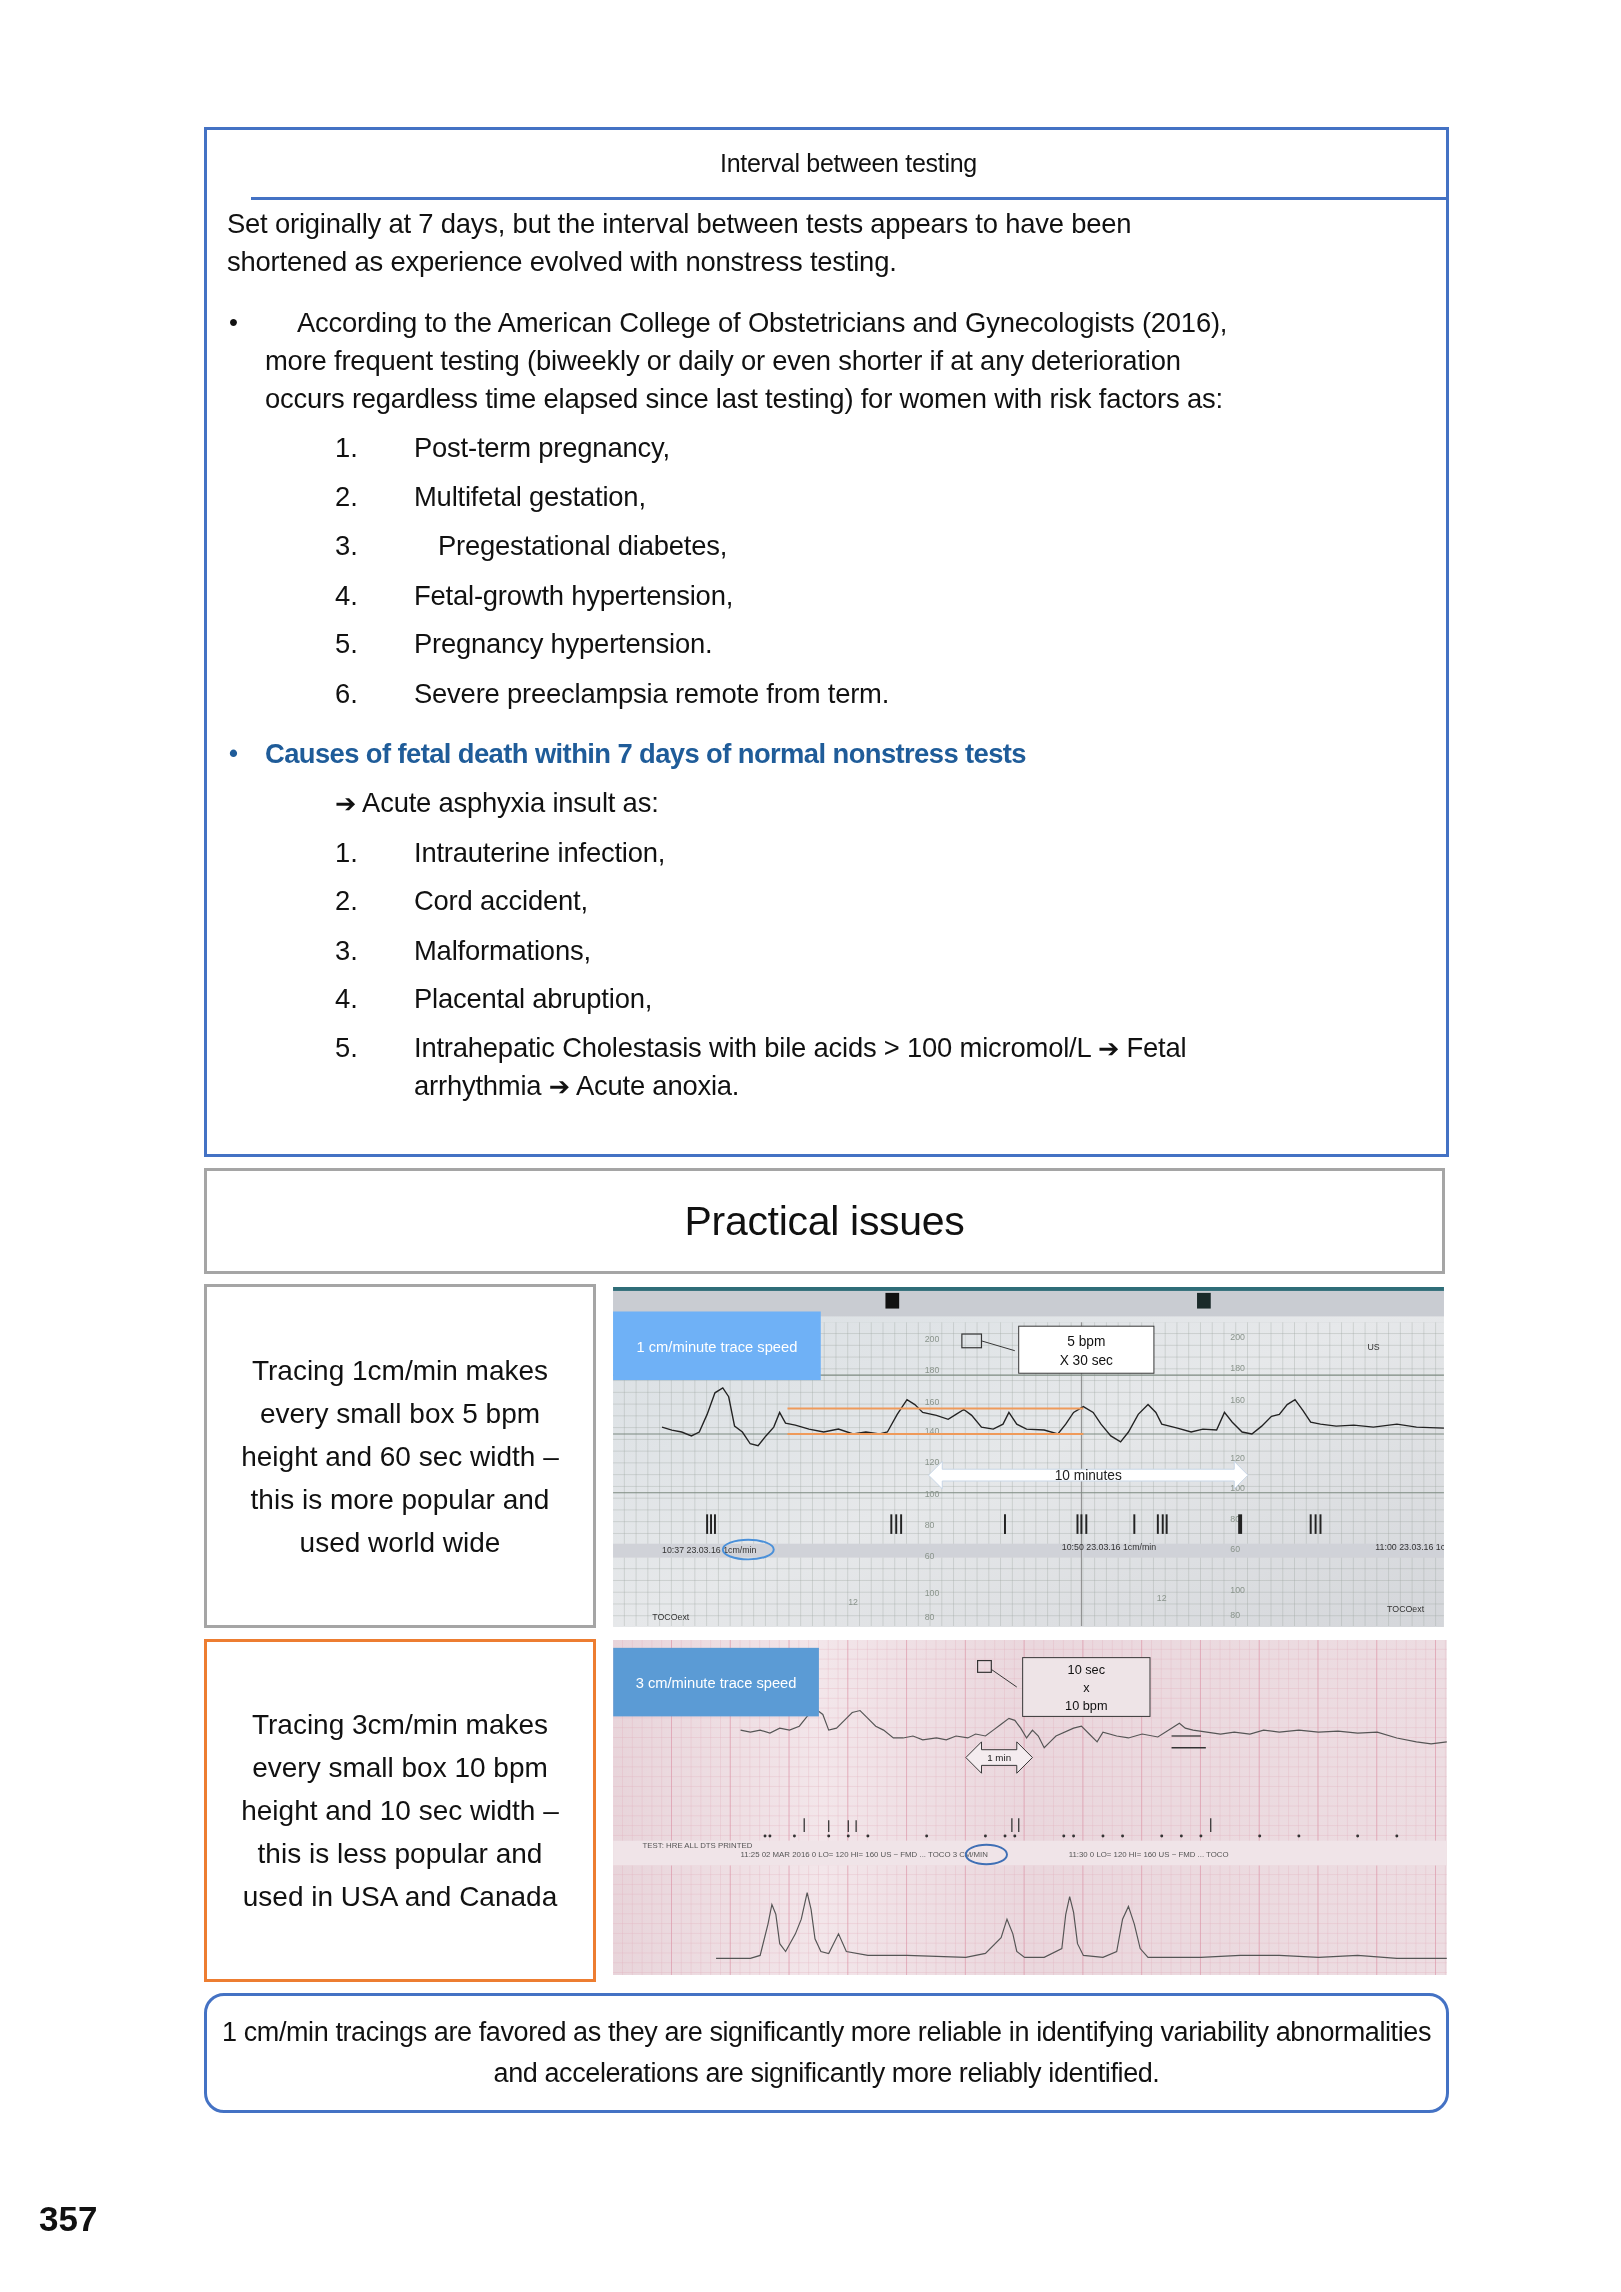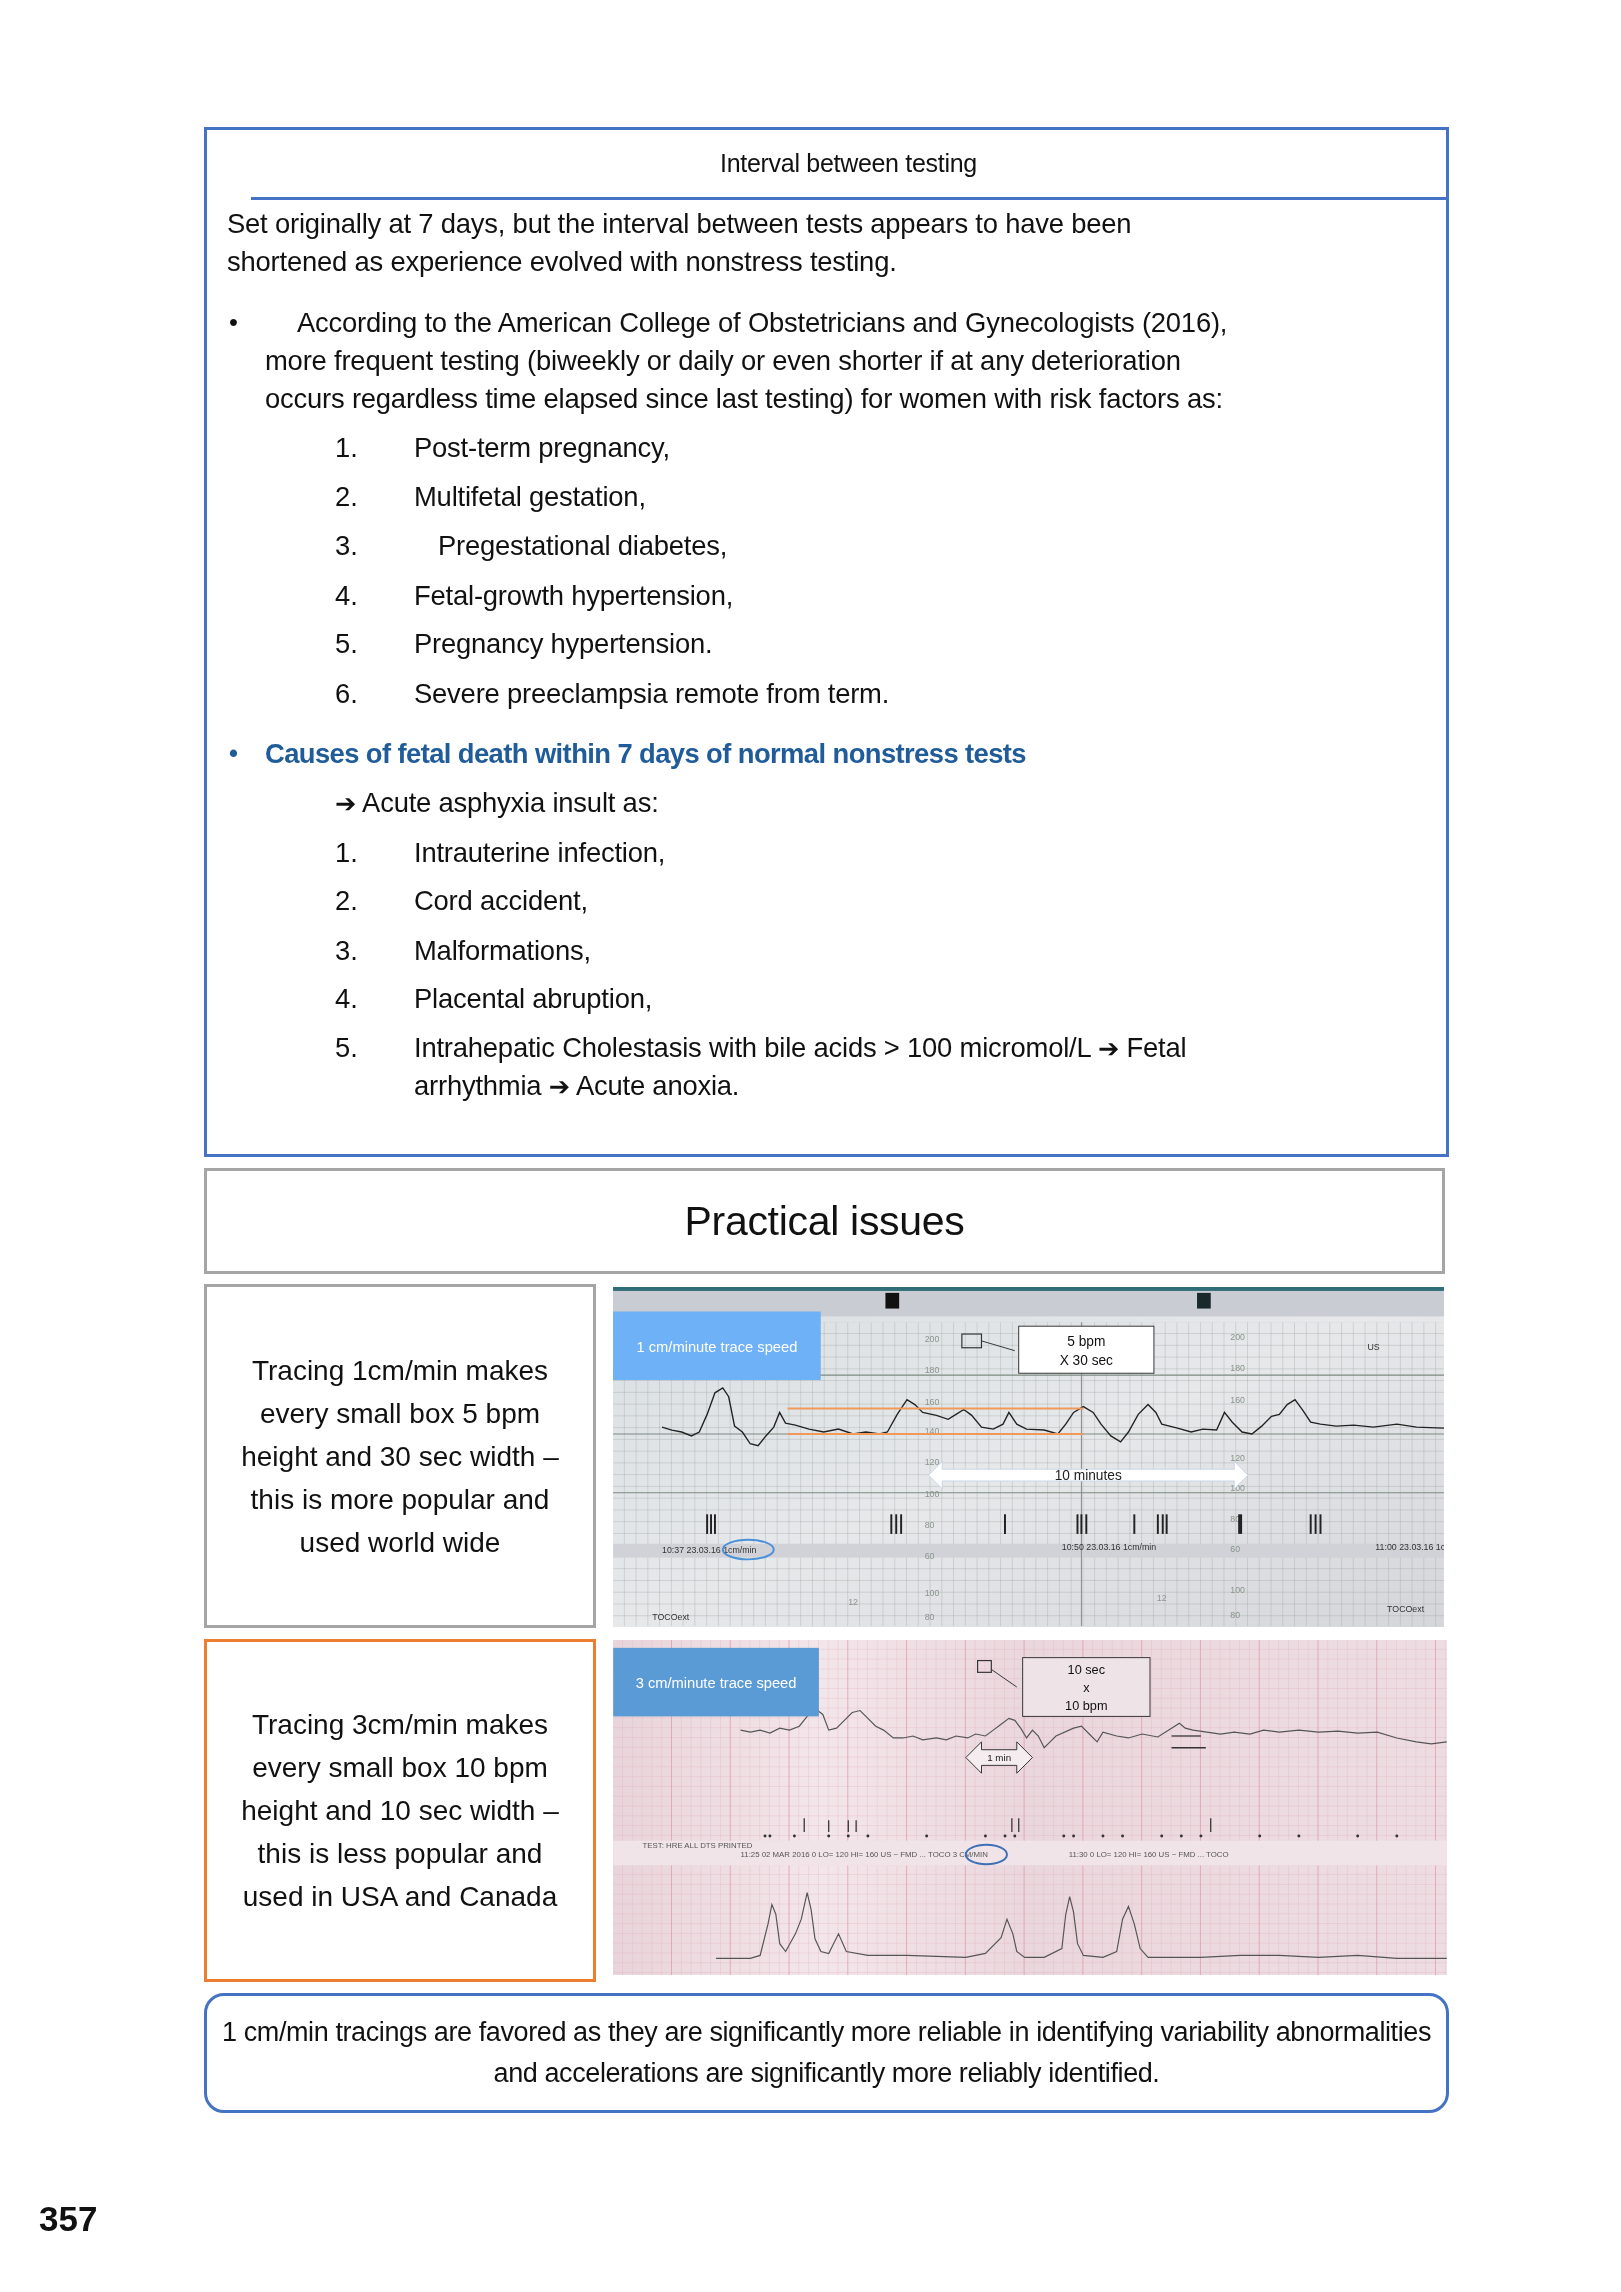--- a/index.html
+++ b/index.html
@@ -86,21 +86,21 @@
     <span class="arrow-glyph">➔</span>
     <span>Acute anoxia.</span>
   </div>
 </div>
 
 <div class="box-gray" style="left:204px; top:1168px; width:1241px; height:106px;">
   <div class="practical-title">Practical issues</div>
 </div>
 
 <div class="box-gray" style="left:204px; top:1284px; width:392px; height:344px;">
-  <div class="side-text">Tracing 1cm/min makes every small box 5 bpm height and 30 sec width – this is more popular and used world wide</div>
+  <div class="side-text">Tracing 1cm/min makes every small box 5 bpm height and 60 sec width – this is more popular and used world wide</div>
 </div>
 
 <div class="ctg" style="left:613px; top:1287px; width:831px; height:340px;">
   <svg width="831" height="340" viewBox="0 0 848 347" xmlns="http://www.w3.org/2000/svg">
     <defs>
       <pattern id="g1small" width="12" height="12" patternUnits="userSpaceOnUse">
         <path d="M12 0 V12 M0 12 H12" stroke="#9aa39c" stroke-width="0.7" fill="none"></path>
       </pattern>
       <linearGradient id="paper1" x1="0" y1="0" x2="1" y2="1">
         <stop offset="0" stop-color="#d9dfe3"></stop>

